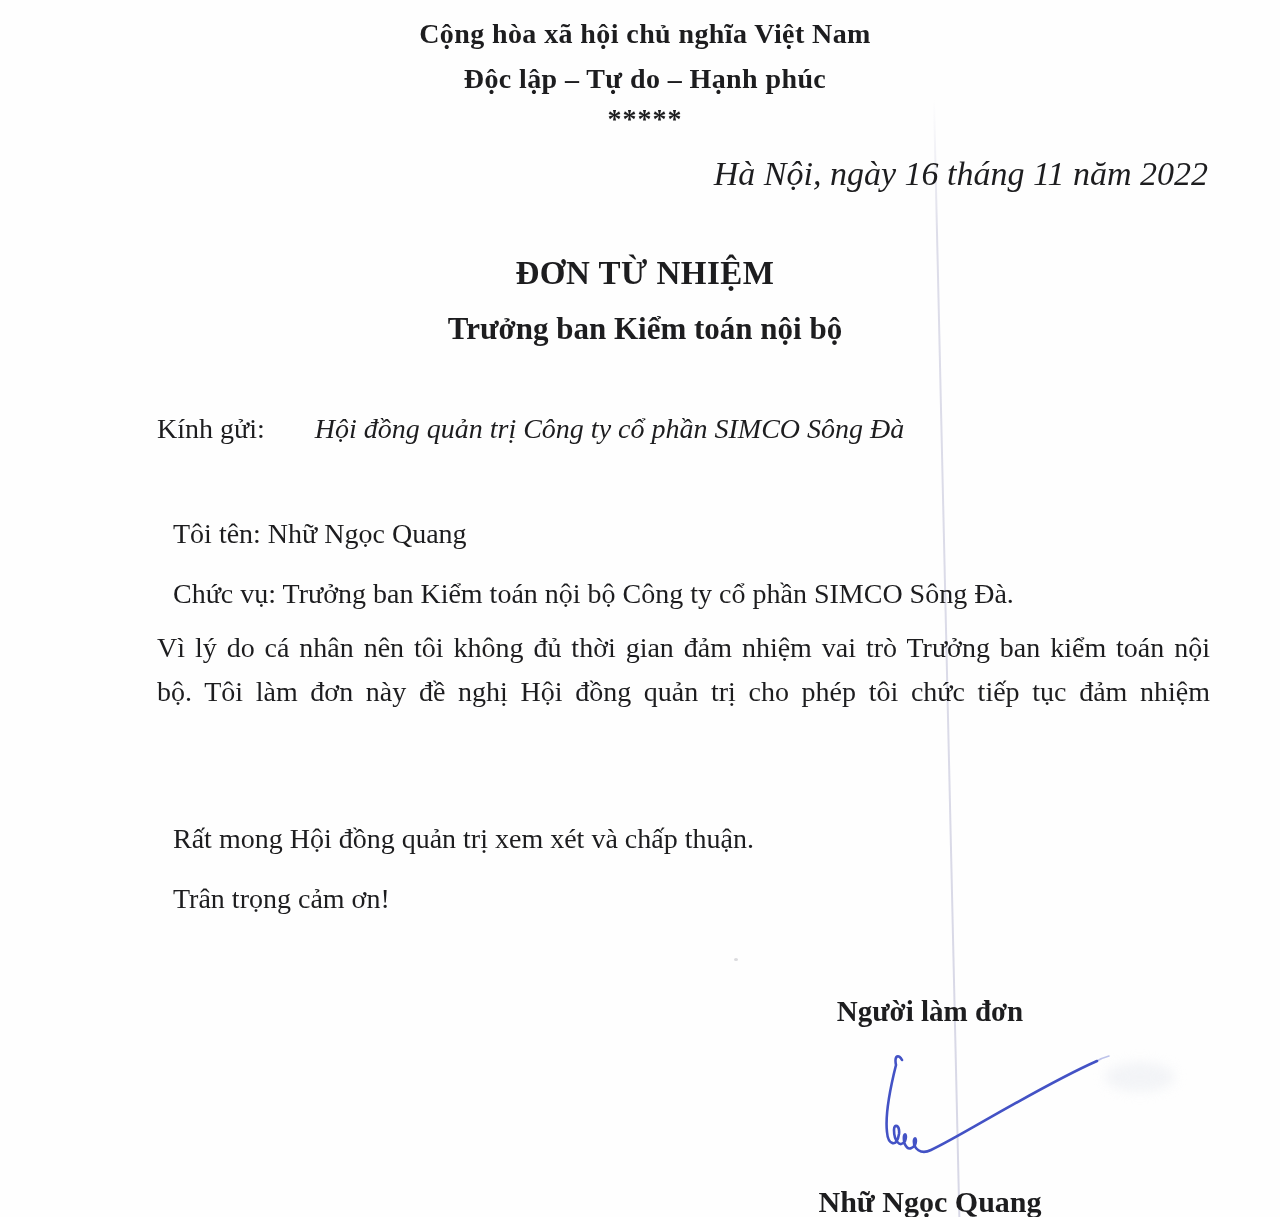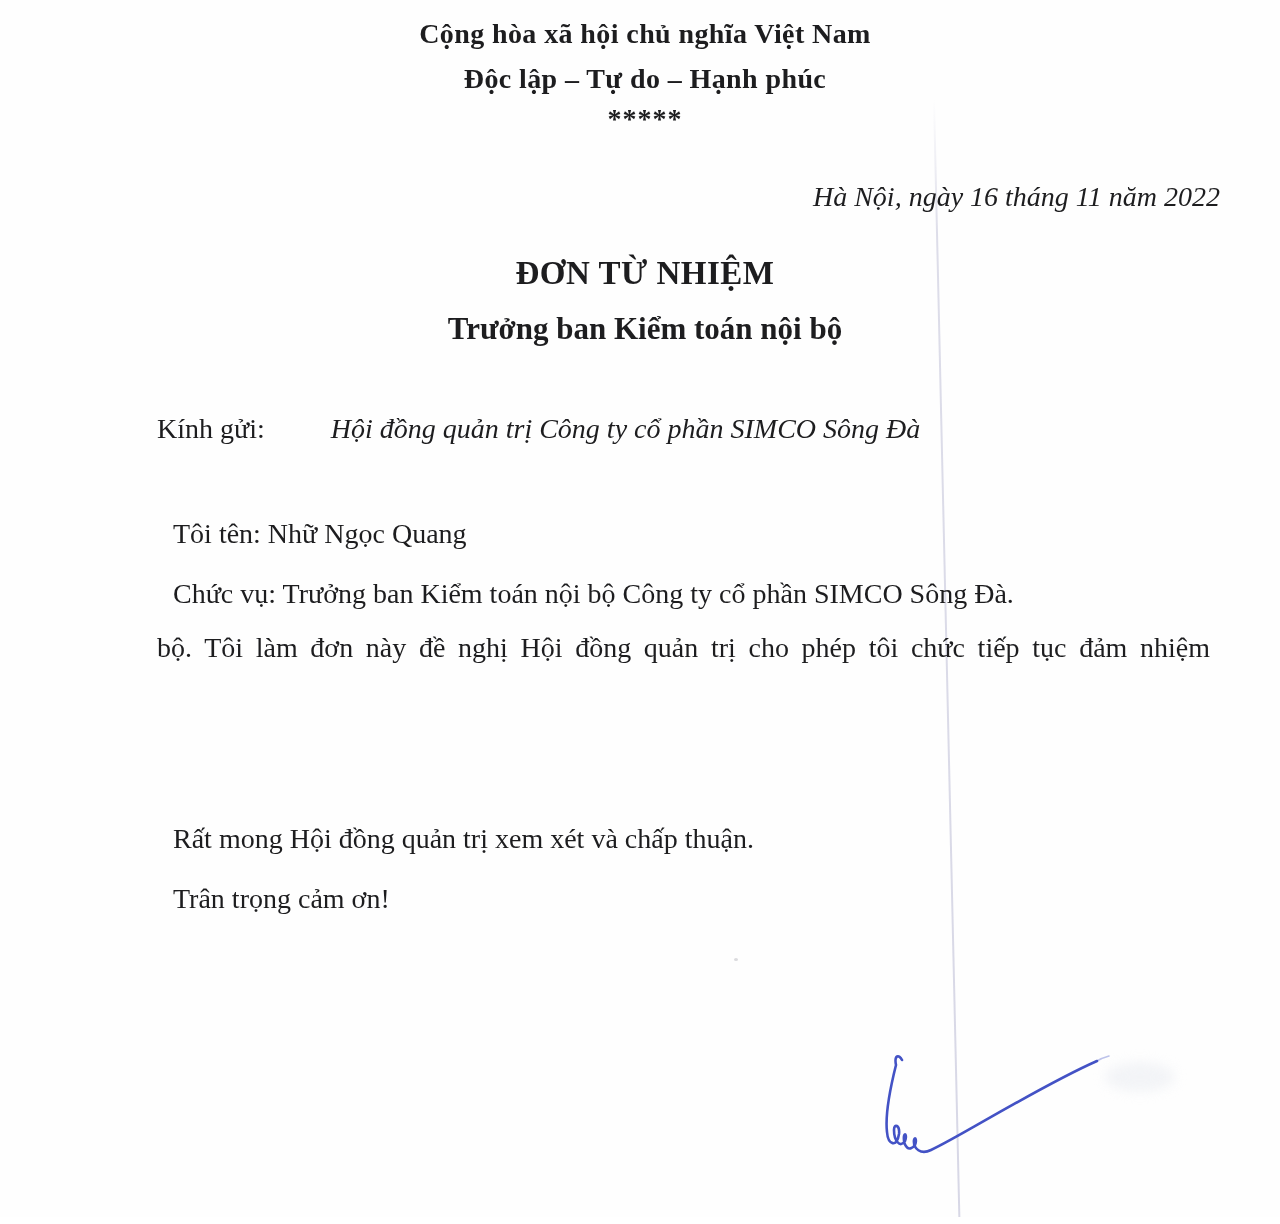--- a/index.html
+++ b/index.html
@@ -26,29 +26,28 @@
     letter-spacing: 0.4px;
   }
   .stars {
     font-weight: bold;
     font-size: 28px;
     line-height: 30px;
     letter-spacing: 1px;
   }
   .dateline {
     position: absolute;
-    left: 12px;
+    left: 0;
     width: 1208px;
     top: 156px;
     text-align: right;
     font-style: italic;
-    font-size: 28px;
+    font-size: 34px;
     line-height: 36px;
     white-space: nowrap;
-    margin-top: 23px;
   }
   .title {
     font-weight: bold;
     font-size: 33px;
     line-height: 42px;
     letter-spacing: 0.5px;
   }
   .subtitle {
     font-weight: bold;
     font-size: 31px;
@@ -61,21 +60,21 @@
     font-size: 28px;
     line-height: 44px;
     white-space: nowrap;
   }
   .rlabel {
     text-decoration-thickness: 2px;
     text-underline-offset: 5px;
   }
   .rvalue {
     font-style: italic;
-    margin-left: 66px;
+    margin-left: 50px;
   }
   .bodyline {
     position: absolute;
     left: 173px;
     font-size: 28px;
     line-height: 44px;
     white-space: nowrap;
   }
   .para {
     position: absolute;
@@ -178,37 +177,40 @@
 
   <div class="recipient">
     <span class="rlabel">Kính gửi:</span><span class="rvalue">Hội đồng quản trị Công ty cổ phần SIMCO Sông Đà</span>
   </div>
 
   <div class="bodyline" style="top:512px">Tôi tên: Nhữ Ngọc Quang</div>
 
   <div class="bodyline" style="top:572px">Chức vụ: Trưởng ban Kiểm toán nội bộ Công ty cổ phần SIMCO Sông Đà.</div>
 
   <div class="para">
+    <div class="jline">Vì lý do cá nhân nên tôi không đủ thời gian đảm nhiệm vai trò Trưởng ban kiểm toán nội</div>
     <div class="jline">bộ. Tôi làm đơn này đề nghị Hội đồng quản trị cho phép tôi chức tiếp tục đảm nhiệm</div>
   </div>
 
   <div class="bodyline" style="top:817px">Rất mong Hội đồng quản trị xem xét và chấp thuận.</div>
 
   <div class="bodyline" style="top:877px">Trân trọng cảm ơn!</div>
 
+  <div class="sig-role">Người làm đơn</div>
 
   <svg class="sig-ink" width="232" height="108" viewBox="0 0 232 108" aria-hidden="true">
     <path d="M 24,8
              C 21,2 16,3 18,13
              C 13,33 7,63 9,80
              C 10,93 19,96 21,82
              C 22,73 16,71 16,78
              C 16,88 22,97 27,89
              C 29,84 27,80 26,84
              C 25,94 31,101 37,93
              C 39,88 37,84 36,88
              C 35,97 43,103 53,98
              C 80,86 160,35 219,9" fill="none" stroke="#4352c5" stroke-width="2.6" stroke-linecap="round" stroke-linejoin="round"></path>
     <path d="M 217,10 C 222,7 227,5 231,4" fill="none" stroke="#4352c5" stroke-width="1.6" stroke-linecap="round" opacity="0.35"></path>
   </svg>
 
+  <div class="sig-name">Nhữ Ngọc Quang</div>
 
 </div>
 
 </body></html>

